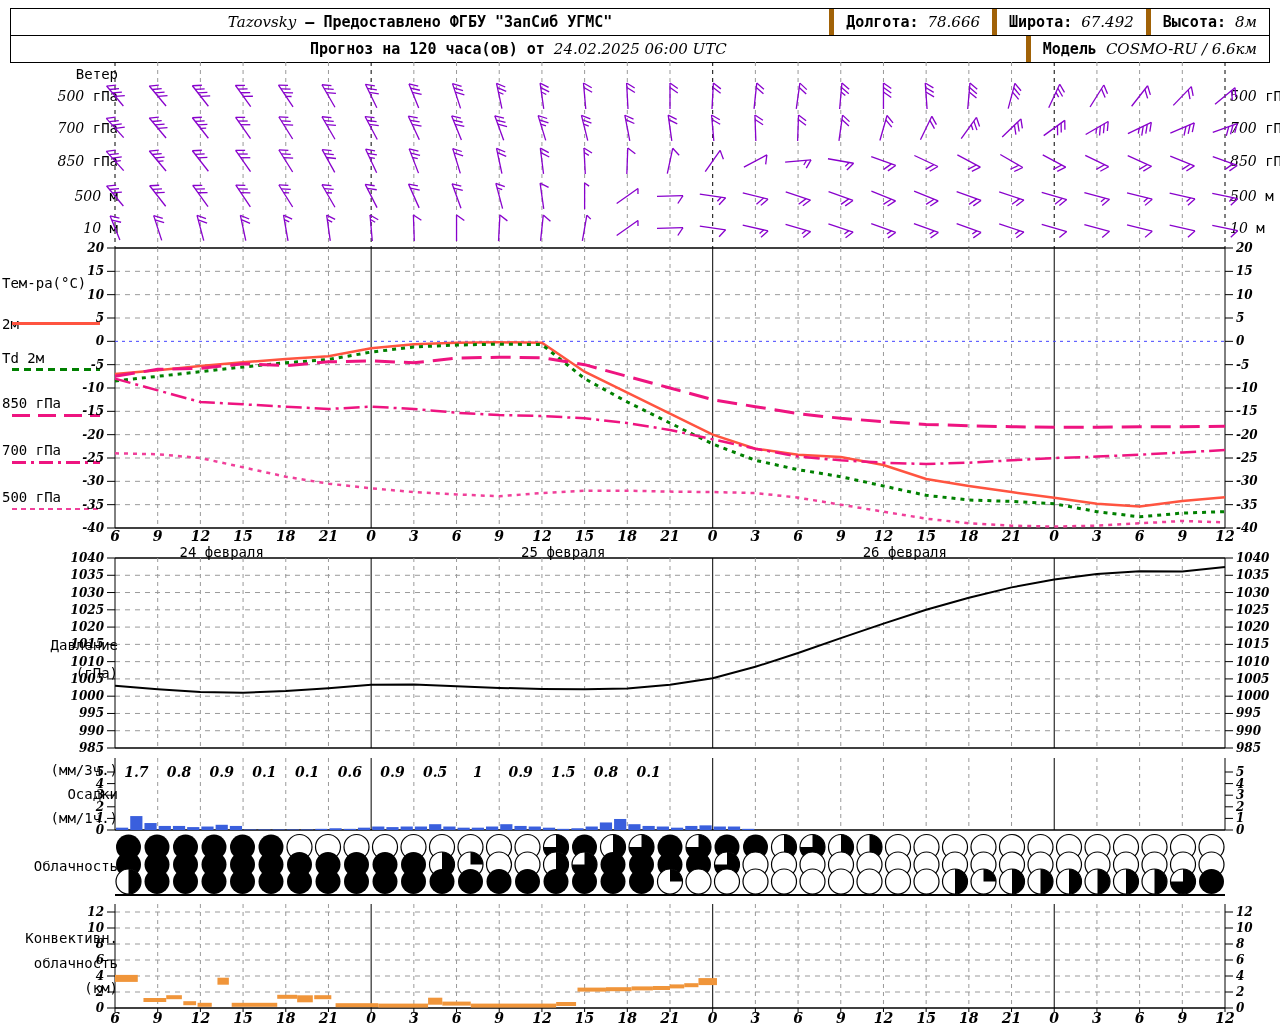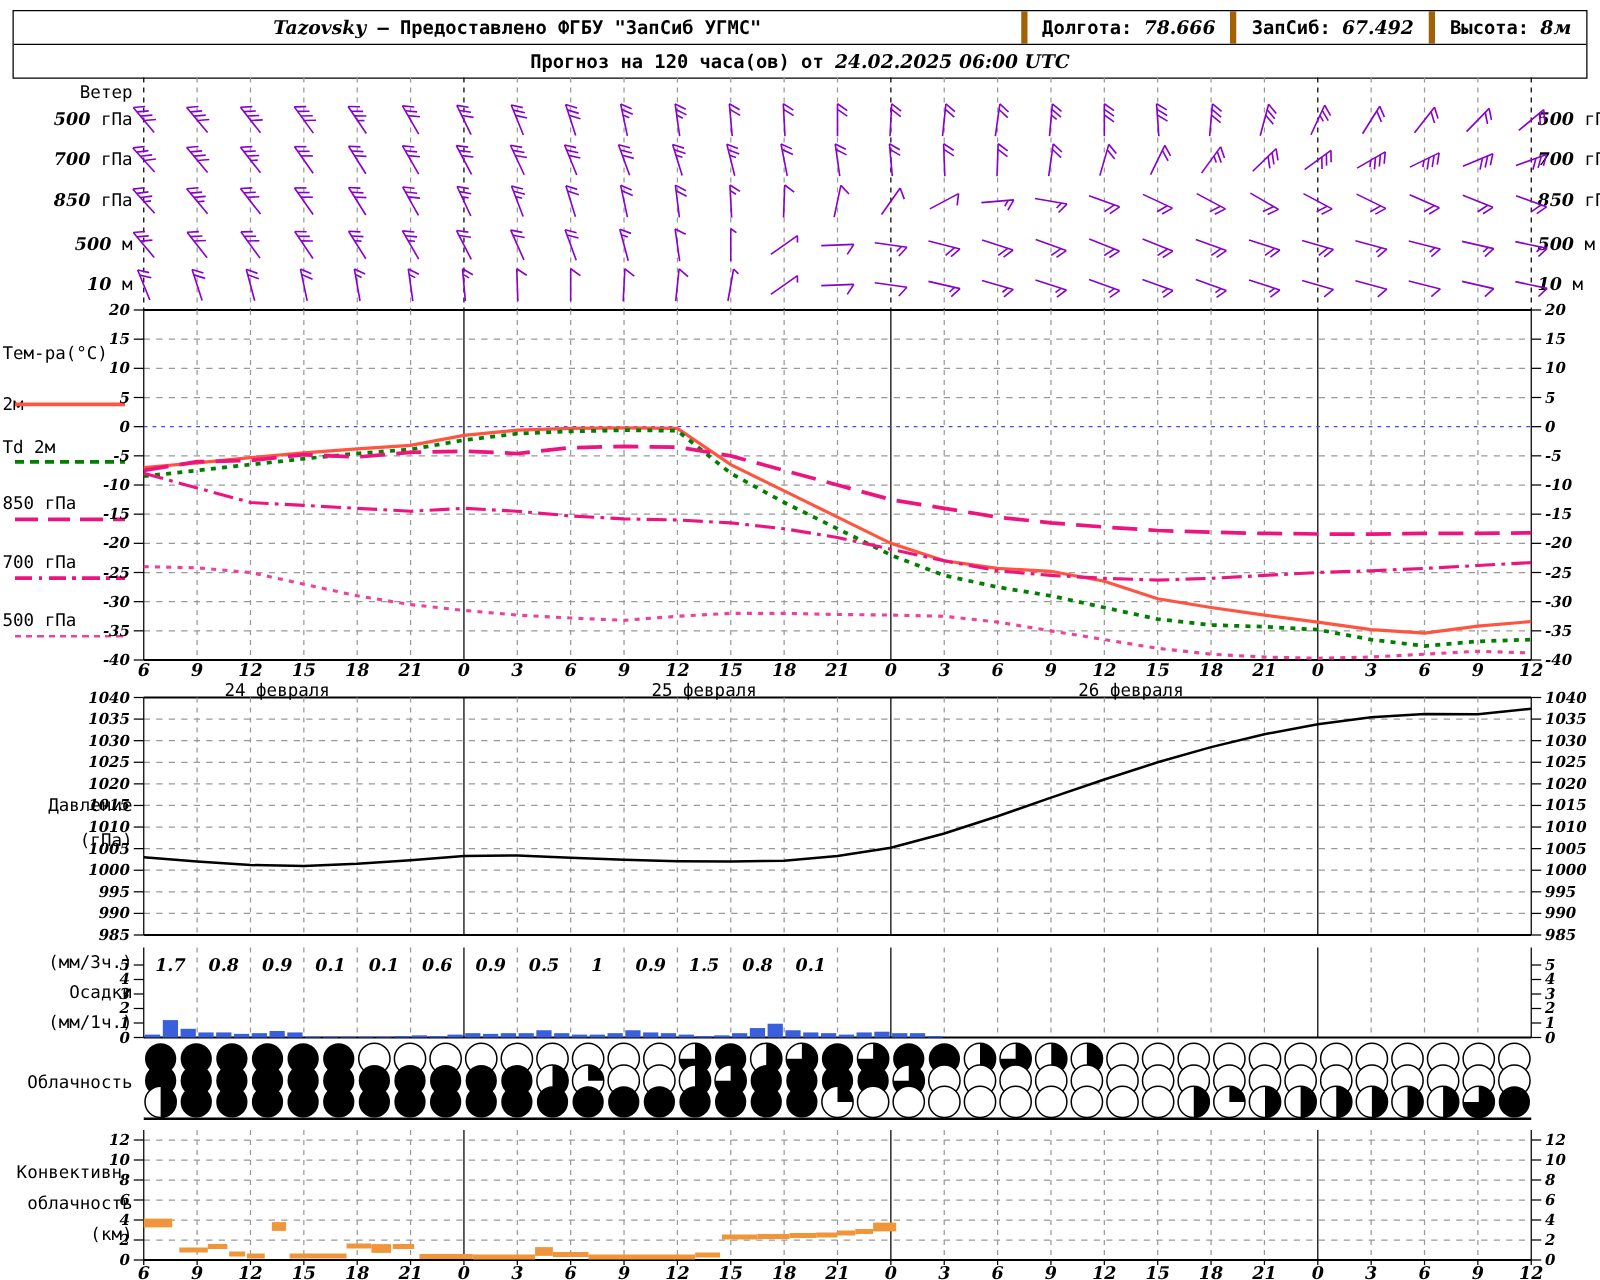--- a/index.html
+++ b/index.html
@@ -5,24 +5,24 @@
   html,body{margin:0;padding:0;background:#fff;}
   .page{position:relative;width:1280px;height:1024px;background:#fff;overflow:hidden;
         font-family:"DejaVu Sans Mono",monospace;color:#000;}
   
   .header{position:absolute;left:10px;top:8px;width:1258px;border:1px solid #000;}
   .hrow{display:flex;height:26px;line-height:26px;font-size:15px;font-weight:bold;}
   .hrow+.hrow{border-top:1px solid #000;}
   .hcell{padding:0 12px;white-space:nowrap;}
   .hcell.grow{flex:1;text-align:center;}
   .hcell.sep{border-left:5px solid #a16207;}
-  .num{font-family:"DejaVu Serif",serif;font-style:italic;font-weight:bold;}
+  .num{font-family:"DejaVu Serif",serif;font-style:italic;font-weight:normal;}
   
   .lbl{position:absolute;font-size:14px;white-space:nowrap;transform:translateY(-50%);}
-  .llbl{left:0;width:106px;text-align:right;}
+  .llbl{left:12px;width:106px;text-align:right;}
   .rlbl{left:1230px;width:80px;text-align:left;}
   .clbl{left:2px;width:102px;text-align:left;}
   
   .ls{position:absolute;left:12px;width:88px;}
   .ls-t2m{height:3px;background:#ff5440;}
   .ls-td2m{height:3px;background:repeating-linear-gradient(90deg,#008000 0 7px,transparent 7px 12px);}
   .ls-t850{height:3px;background:repeating-linear-gradient(90deg,#ee1480 0 18px,transparent 18px 26px);}
   .ls-t700{height:3px;background:repeating-linear-gradient(90deg,#ee1480 0 14px,transparent 14px 19px,#ee1480 19px 22px,transparent 22px 27px);}
   .ls-t500{height:2px;background:repeating-linear-gradient(90deg,#f0409a 0 5px,transparent 5px 9px);}
   
@@ -40,32 +40,36 @@
   <div class="header">
     <div class="hrow">
       <div class="hcell grow">
         <span class="num">Tazovsky</span><span> — Предоставлено ФГБУ "ЗапСиб УГМС"</span>
       </div>
       <div class="hcell sep">
         <span>Долгота:</span>
         <span class="num">78.666</span>
       </div>
       <div class="hcell sep">
-        <span>ЗапСиб:</span>
+        <span>Широта:</span>
         <span class="num">67.492</span>
       </div>
       <div class="hcell sep">
         <span>Высота:</span>
         <span class="num">8м</span>
       </div>
     </div>
     <div class="hrow">
       <div class="hcell grow">
         <span>Прогноз на 120 часа(ов) от</span>
         <span class="num">24.02.2025 06:00 UTC</span>
+      </div>
+      <div class="hcell sep">
+        <span>Модель</span>
+        <span class="num">COSMO-RU / 6.6км</span>
       </div>
     </div>
   </div>
 
   <div class="lbl llbl" style="top:74px">Ветер</div>
   <div class="lbl llbl" style="top:96px"><span class="num">500</span> <span>гПа</span></div>
   <div class="lbl llbl" style="top:128px"><span class="num">700</span> <span>гПа</span></div>
   <div class="lbl llbl" style="top:161px"><span class="num">850</span> <span>гПа</span></div>
   <div class="lbl llbl" style="top:196px"><span class="num">500</span> <span>м</span></div>
   <div class="lbl llbl" style="top:228px"><span class="num">10</span> <span>м</span></div>

